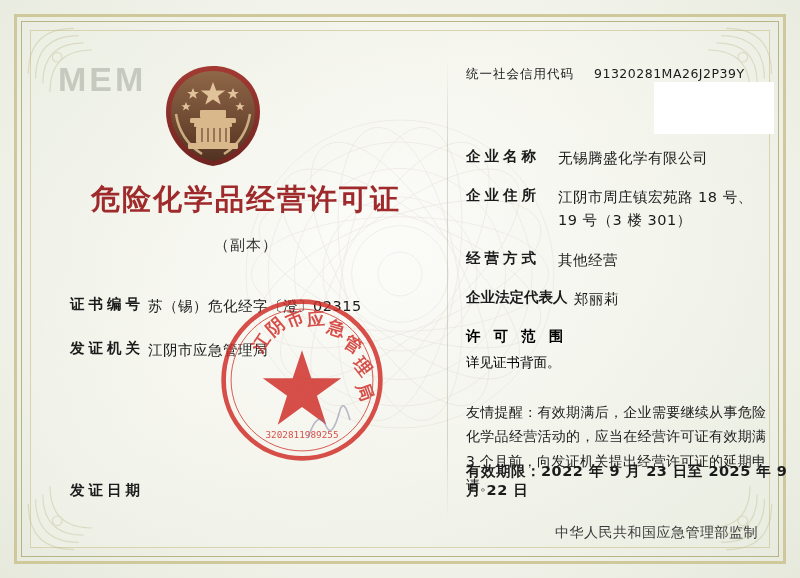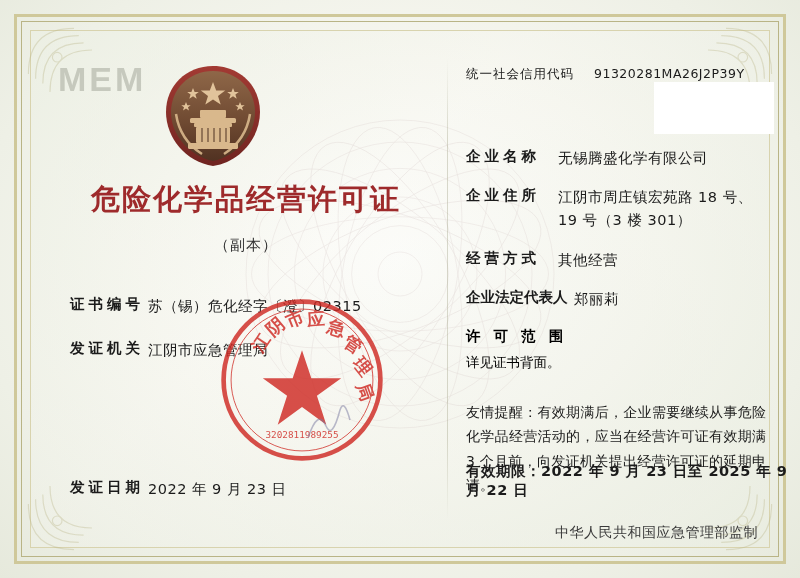--- a/index.html
+++ b/index.html
@@ -420,21 +420,20 @@
     </g>
     <text x="90" y="152" text-anchor="middle" fill="#cf2a24" font-family="DejaVu Sans Mono, monospace" font-size="10">3202811989255</text>
   </svg>
 
   <svg class="handwriting" viewBox="0 0 60 60">
     <path d="M8 48 Q18 18 26 36 Q32 50 40 20 Q44 8 50 30" stroke="#7a7aa0" stroke-width="1.6" fill="none"></path>
   </svg>
 
   <div class="issue-date-row">
     <div class="field-label">发证日期</div>
-    <div class="field-value">2022 年 9 月 23 日</div>
   </div>
 
   <div class="right-col">
     <div class="uscc-white"></div>
     <div class="uscc-row" style="position:relative;z-index:2;">
       <span class="uscc-label">统一社会信用代码</span>
       <span class="uscc-value">91320281MA26J2P39Y</span>
     </div>
 
     <div style="height:44px"></div>

